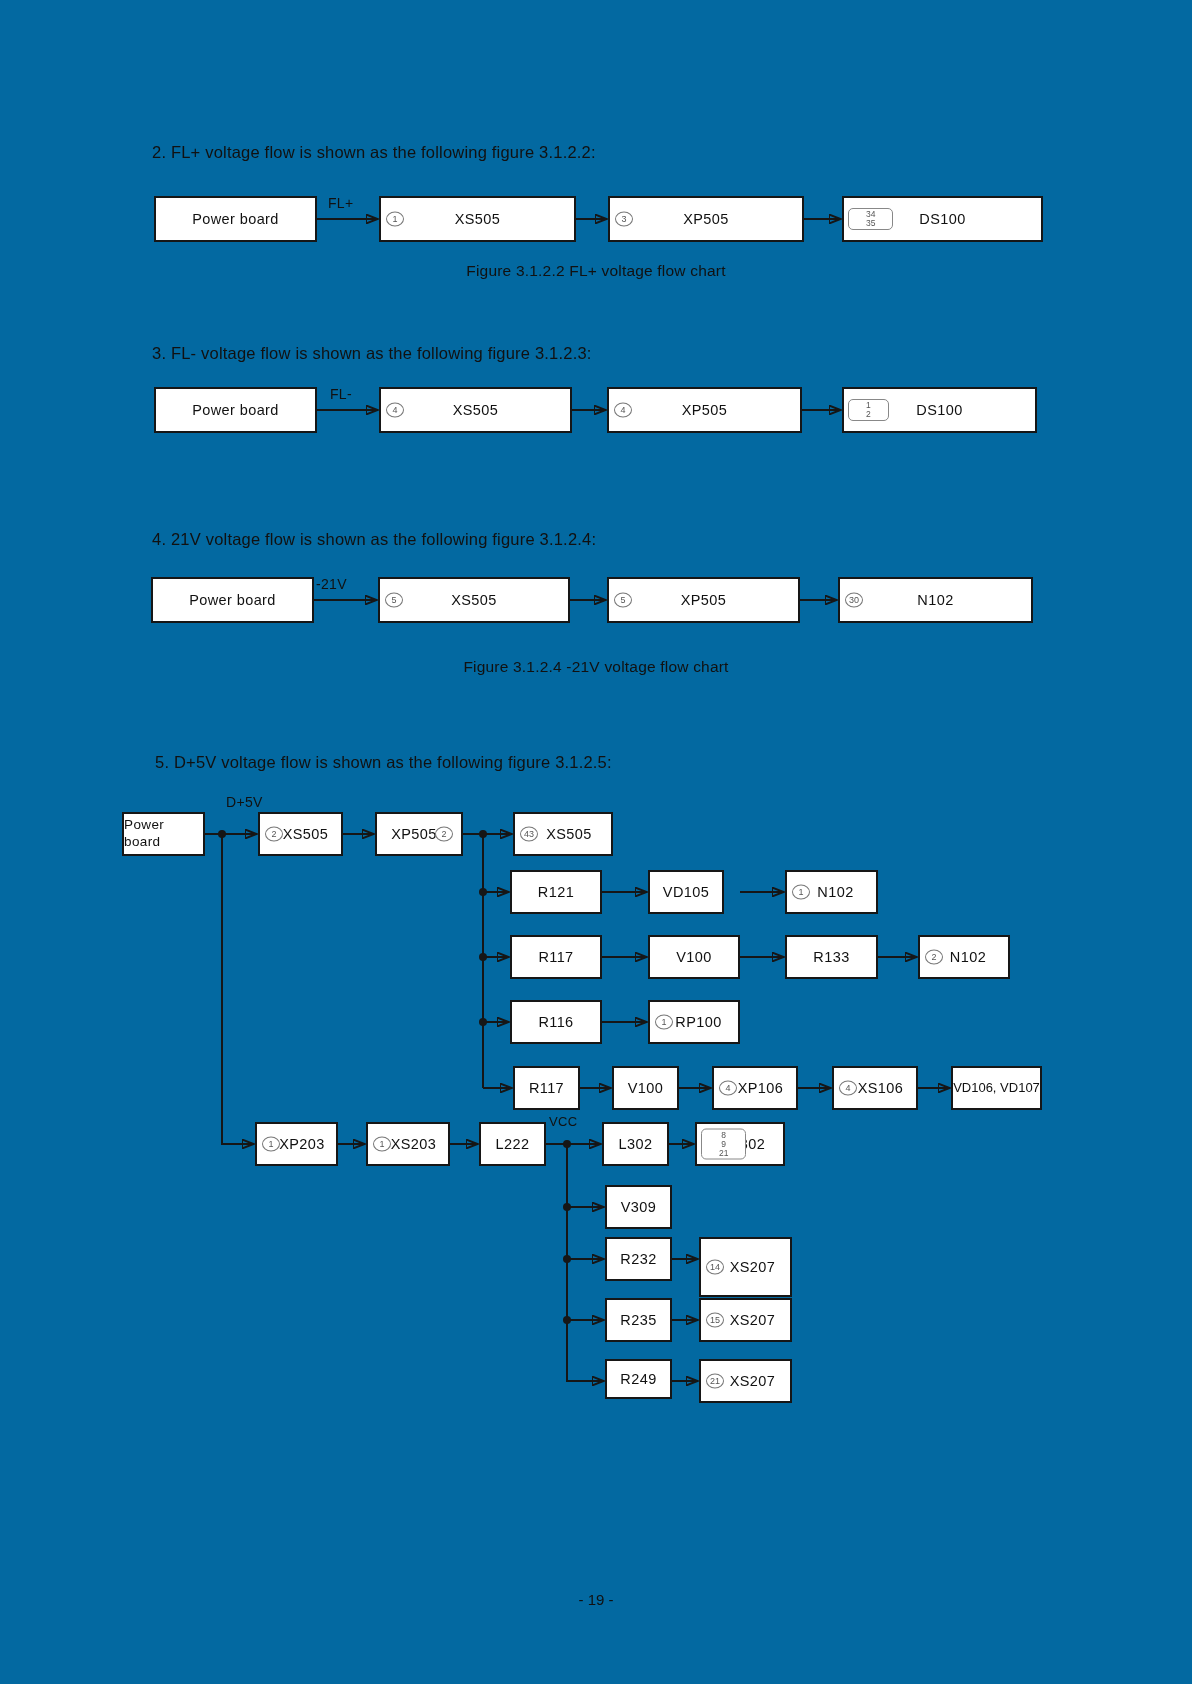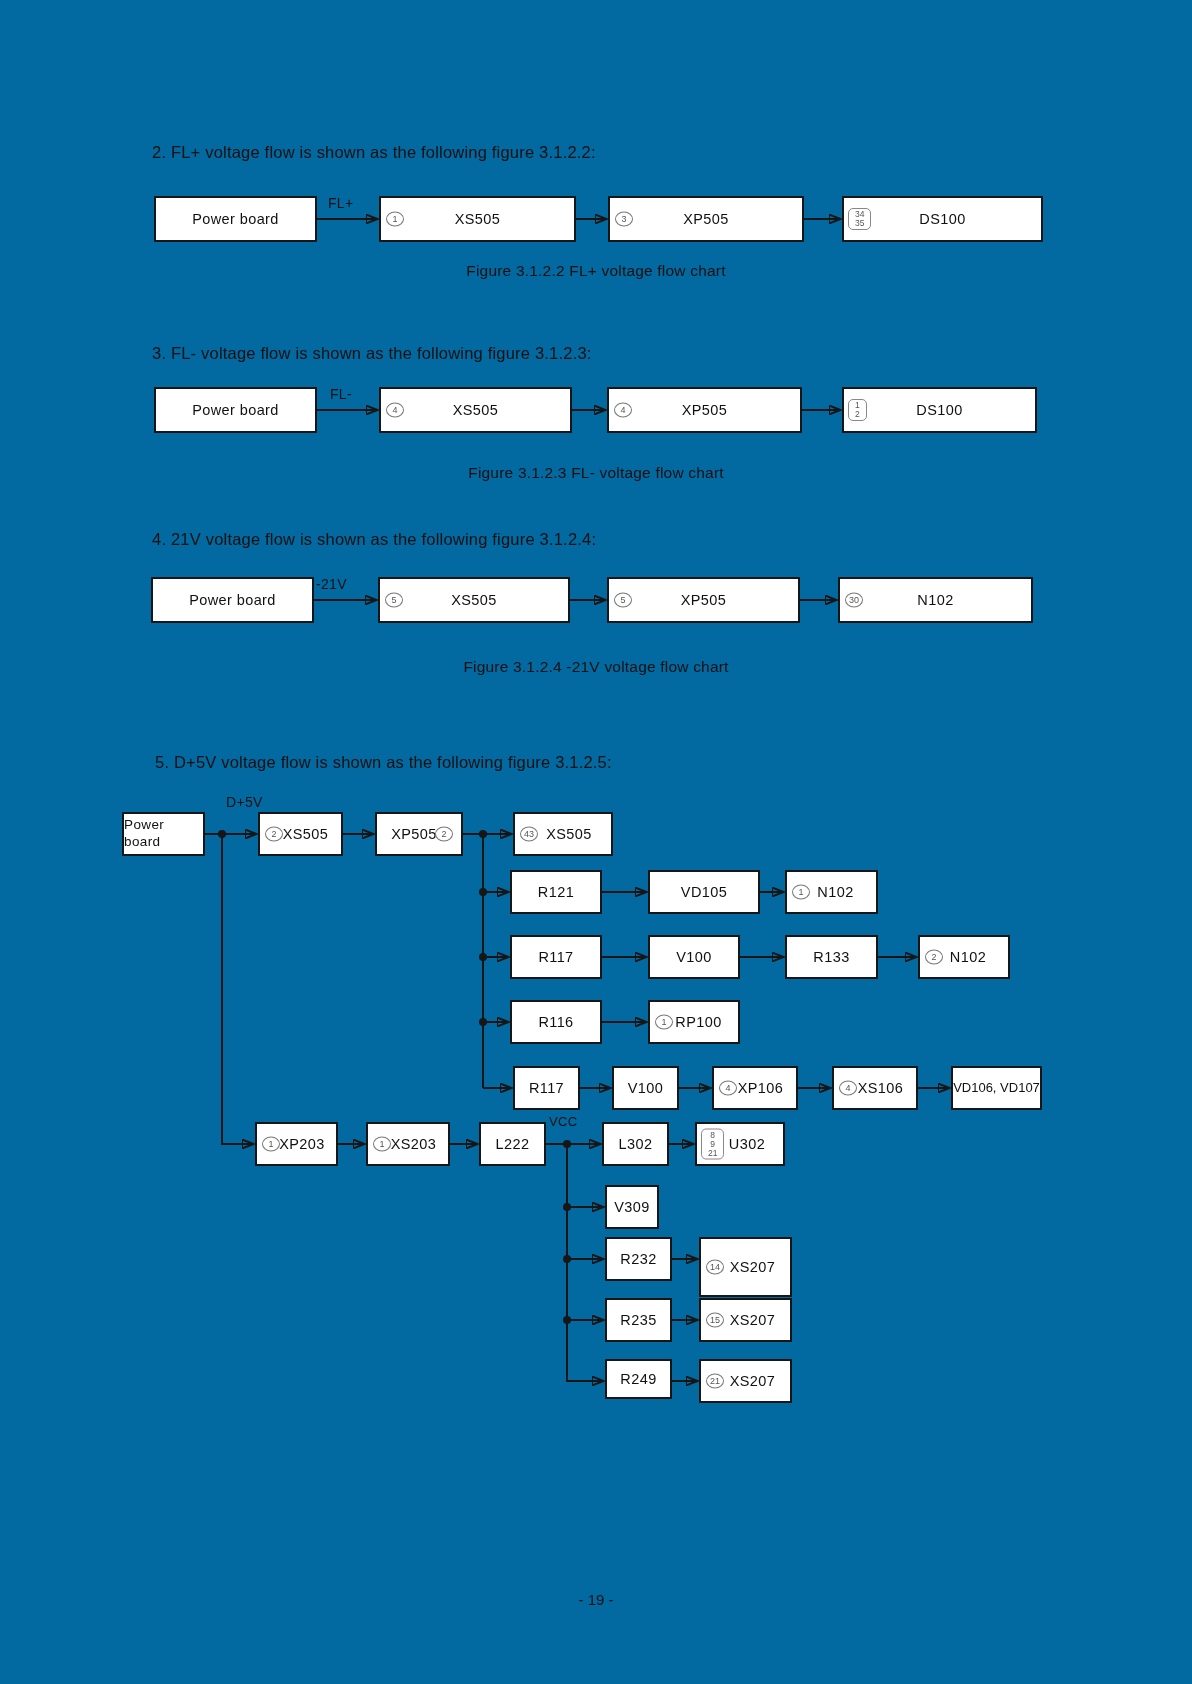--- a/index.html
+++ b/index.html
@@ -11,21 +11,21 @@
   .box{position:absolute;border:2px solid #161616;background:#fff;
        display:flex;align-items:center;justify-content:center;box-sizing:border-box;}
   .box .lbl{font-size:14.5px;letter-spacing:.4px;white-space:pre-line;line-height:1.25;}
   .pin{position:absolute;left:5px;top:50%;transform:translateY(-50%);
        border:1px solid #777;border-radius:50%;color:#555;
        font-size:9px;line-height:13px;height:13px;min-width:12px;padding:0 2px;
        text-align:center;background:#fff;}
   .pin.right{left:auto;right:8px;}
   .pinstack{position:absolute;left:4px;top:50%;transform:translateY(-50%);
        border:1px solid #888;border-radius:5px;color:#555;background:#fff;
-       display:flex;flex-direction:column;align-items:center;padding:1px 6px;}
+       display:flex;flex-direction:column;align-items:center;padding:1px 17px;}
   .pinstack i{font-style:normal;font-size:8.5px;line-height:9px;}
   svg.cl{position:absolute;left:0;top:0;}
   svg.cl path{stroke:#161616;stroke-width:2;fill:none;}
   svg.cl circle{fill:#161616;}
   .pageno{position:absolute;left:0;width:100%;text-align:center;font-size:15px;}
 </style>
 </head>
 <body>
 
 <div class="page">
@@ -137,21 +137,20 @@
     <span class="pin">4</span>
     <span class="lbl">XP505</span>
   </div>
   <div class="box" style="left:842px;top:387px;width:195px;height:46px">
     <span class="pinstack">
       <i>1</i>
       <i>2</i>
     </span>
     <span class="lbl">DS100</span>
   </div>
-  <div class="cap" style="top:464px">Figure 3.1.2.3 FL- voltage flow chart</div>
 
   <div class="hdg" style="left:152px;top:530px">4. 21V voltage flow is shown as the following figure 3.1.2.4:</div>
 
   <div class="box" style="left:151px;top:577px;width:163px;height:46px">
     <span class="lbl">Power board</span>
   </div>
   <span class="wire" style="left:316px;top:576px">-21V</span>
   <div class="box" style="left:378px;top:577px;width:192px;height:46px">
     <span class="pin">5</span>
     <span class="lbl">XS505</span>
@@ -181,21 +180,21 @@
     <span class="pin right">2</span>
   </div>
   <div class="box" style="left:513px;top:812px;width:100px;height:44px">
     <span class="pin">43</span>
     <span class="lbl" style="margin-left:12px">XS505</span>
   </div>
 
   <div class="box" style="left:510px;top:870px;width:92px;height:44px">
     <span class="lbl">R121</span>
   </div>
-  <div class="box" style="left:648px;top:870px;width:112px;height:44px">
+  <div class="box" style="left:648px;top:870px;width:76px;height:44px">
     <span class="lbl">VD105</span>
   </div>
   <div class="box" style="left:785px;top:870px;width:93px;height:44px">
     <span class="pin">1</span>
     <span class="lbl" style="margin-left:8px">N102</span>
   </div>
 
   <div class="box" style="left:510px;top:935px;width:92px;height:44px">
     <span class="lbl">R117</span>
   </div>
@@ -253,21 +252,21 @@
   </div>
   <div class="box" style="left:695px;top:1122px;width:90px;height:44px">
     <span class="pinstack">
       <i>8</i>
       <i>9</i>
       <i>21</i>
     </span>
     <span class="lbl" style="margin-left:14px">U302</span>
   </div>
 
-  <div class="box" style="left:605px;top:1185px;width:54px;height:44px">
+  <div class="box" style="left:605px;top:1185px;width:67px;height:44px">
     <span class="lbl">V309</span>
   </div>
   <div class="box" style="left:605px;top:1237px;width:67px;height:44px">
     <span class="lbl">R232</span>
   </div>
   <div class="box" style="left:699px;top:1237px;width:93px;height:60px">
     <span class="pin">14</span>
     <span class="lbl" style="margin-left:14px">XS207</span>
   </div>
   <div class="box" style="left:605px;top:1298px;width:67px;height:44px">

